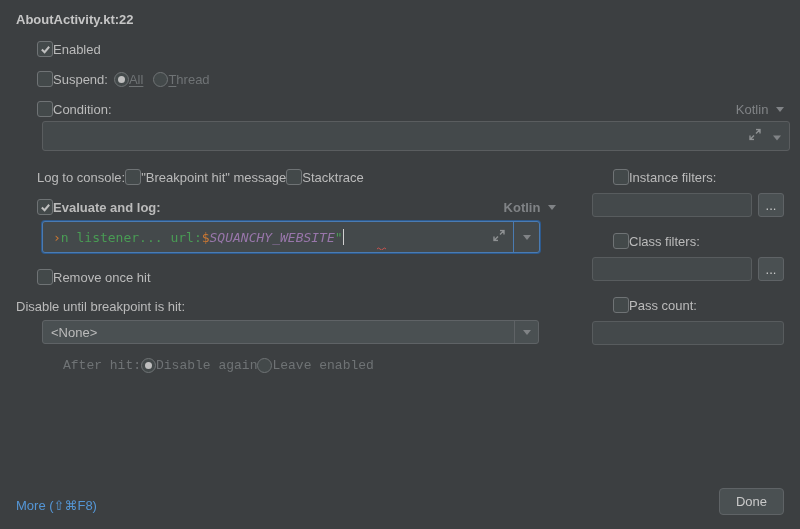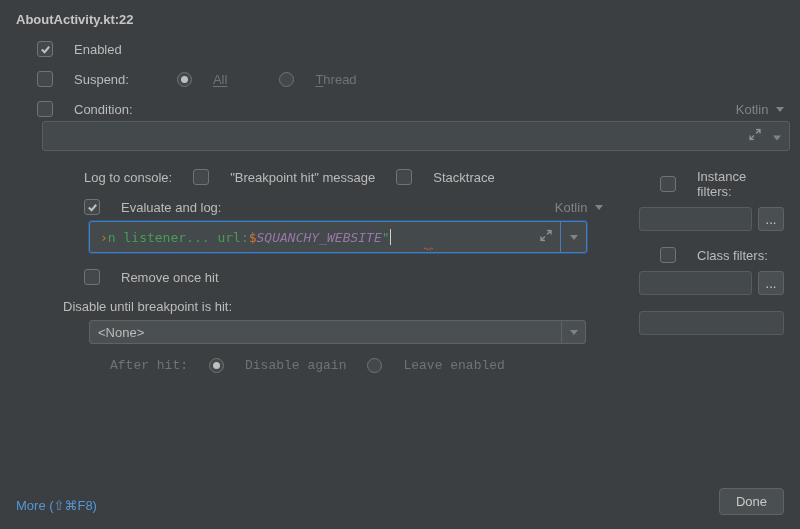--- a/index.html
+++ b/index.html
@@ -8,21 +8,21 @@
     color: #bbbbbb;
     font-family: -apple-system, "Helvetica Neue", Arial, sans-serif;
     font-size: 13px;
     width: 800px;
     height: 529px;
     overflow: hidden;
     padding: 12px 16px 14px 16px;
     position: relative;
   }
   .title { font-weight: 700; color: #c6c6c6; margin-bottom: 14px; }
-  .row { display: flex; align-items: center; margin-bottom: 14px; gap: 21px; padding-left: 21px; }
+  .row { display: flex; align-items: center; margin-bottom: 14px; gap: 0; padding-left: 21px; }
   .checkbox {
     width: 16px; height: 16px; border: 1px solid #6f7375; border-radius: 3px;
     background: #43494a; display: inline-flex; align-items: center; justify-content: center;
     flex-shrink: 0;
   }
   .checkbox.checked svg { display: block; }
   .checkbox svg { display: none; width: 11px; height: 11px; stroke: #bfbfbf; stroke-width: 2.2; fill: none; }
   .radio {
     width: 15px; height: 15px; border: 1px solid #6f7375; border-radius: 50%;
     background: #43494a; display: inline-flex; align-items: center; justify-content: center;
@@ -34,21 +34,21 @@
   .lang-pill { color: #808386; font-size: 13px; display: inline-flex; align-items: center; gap: 2px; }
   .triangle-down { width: 0; height: 0; border-left: 4px solid transparent; border-right: 4px solid transparent; border-top: 5px solid #808386; display:inline-block; }
   .field-wrap { position: relative; }
   .textarea-big {
     width: 748px; height: 30px; background: #44494b; border: 1px solid #5a5d5f; border-radius: 3px;
     margin-top: 4px; position: relative;
   }
   .expand-icon { position: absolute; right: 28px; top: 50%; transform: translateY(-50%); color: #8e9193; }
   .dd-icon { position: absolute; right: 8px; top: 50%; transform: translateY(-50%); }
   .columns { display: flex; gap: 36px; }
-  .left-col { flex: 0 0 540px; margin-left: 47px; }
+  .left-col { flex: 0 0 540px; }
   .right-col { flex: 1; }
   .input-small {
     height: 24px; background: #44494b; border: 1px solid #585c5e; border-radius: 3px;
   }
   .eval-field {
     width: 498px; height: 32px; background: #44494b; border: 1px solid #4a7bb2;
     box-shadow: 0 0 0 1px #2d5a8e; border-radius: 3px;
     display: flex; align-items: center; padding-left: 10px;
     font-family: Menlo, Consolas, monospace; font-size: 13px;
     margin-left: 26px; position: relative;
@@ -143,21 +143,21 @@
       <span class="checkbox">
         
       </span>
       <span>"Breakpoint hit" message</span>
       <span class="checkbox">
         
       </span>
       <span>Stacktrace</span>
     </div>
 
-    <div class="row" style="margin-bottom:6px;">
+    <div class="row" style="margin-bottom:6px;font-weight:bold;">
       <span class="checkbox checked">
         <svg viewBox="0 0 12 12">
             <path d="M2 6 L5 9 L10 3"></path>
           </svg>
       </span>
       <span>Evaluate and log:</span>
       <span style="flex:1"></span>
       <span class="lang-pill">
         <span>Kotlin</span>&nbsp;<span class="triangle-down"></span>
       </span>
@@ -223,20 +223,26 @@
       <span class="checkbox">
         
       </span>
       <span>Class filters:</span>
     </div>
     <div class="right-input-row">
       <div class="input-small" style="flex:1"></div>
       <div class="ellipsis-btn">...</div>
     </div>
 
+    <div class="row right-row">
+      <span class="checkbox">
+        
+      </span>
+      <span>Pass count:</span>
+    </div>
     <div class="right-input-row">
       <div class="input-small" style="flex:1"></div>
     </div>
   </div>
 </div>
 
 <div class="more-link">More (⇧⌘F8)</div>
 <button class="done-btn">Done</button>
 
 </body></html>

